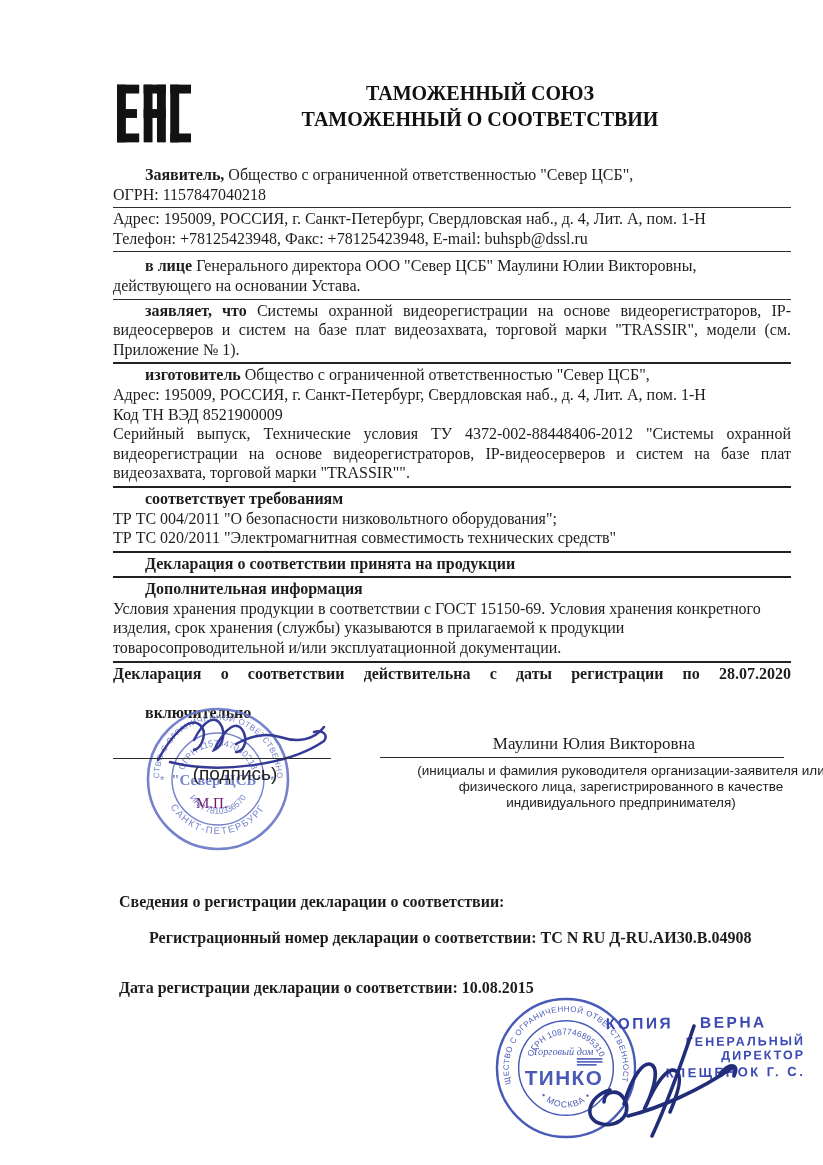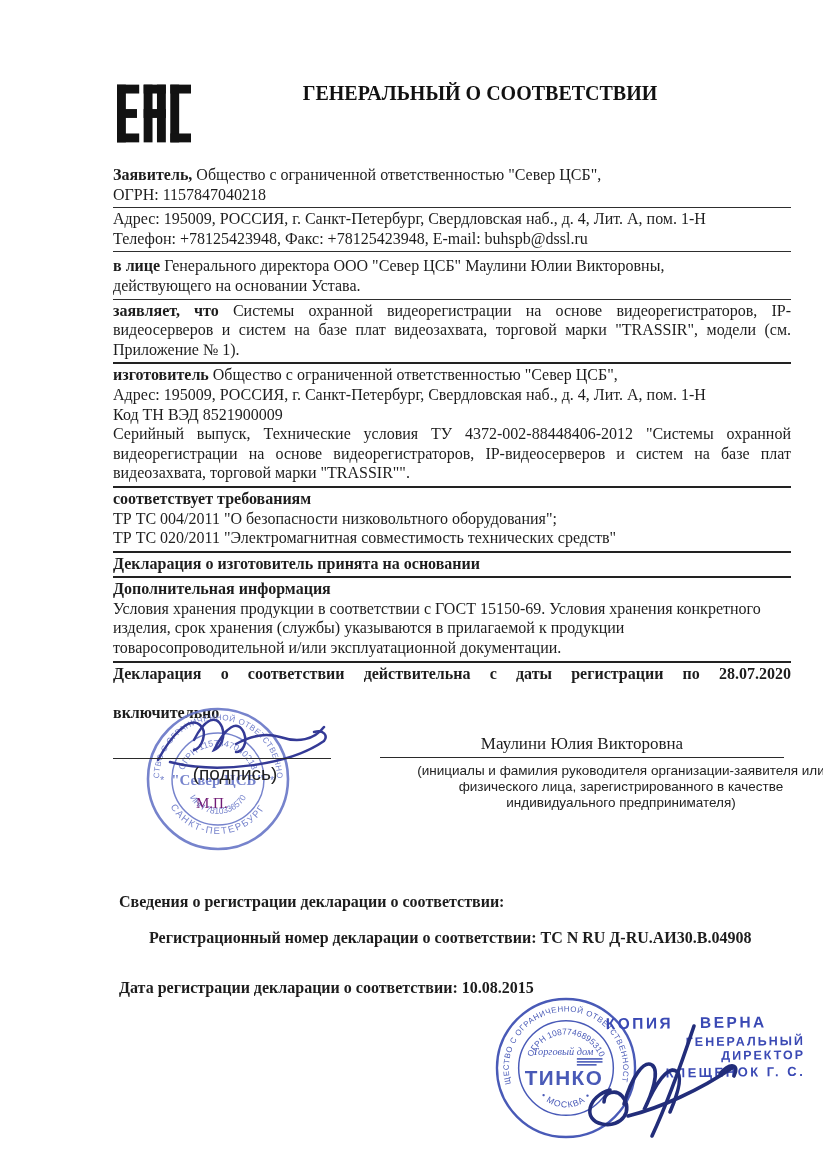--- a/index.html
+++ b/index.html
@@ -7,32 +7,32 @@
         font-family:"Liberation Serif","DejaVu Serif",serif;color:#1d1d1d;}
   
   .eac{position:absolute;left:117px;top:83px;width:74px;height:61px;}
   .title{position:absolute;left:200px;right:63px;top:80px;text-align:center;
          font-weight:bold;font-size:20px;line-height:26px;color:#111;}
   
   .doc{position:absolute;left:113px;top:164px;width:678px;font-size:16px;line-height:19.6px;}
   .row{border-bottom:1.6px solid #2e2e2e;padding:1px 0 3px 0;}
   .row.thick{border-bottom-width:2px;border-bottom-color:#222;}
   .row.last{border-bottom:none;}
-  .b{font-weight:bold;}
+  .b{font-weight:bold;margin-left:32px;}
   .jus{text-align:justify;}
   .jforce{text-align:justify;font-weight:bold;}
   .jforce::after{content:"";display:inline-block;width:100%;height:0;}
   .gap-top{margin-top:9px;}
   .pad-v{padding-top:4px;}
   
   .sig-line{position:absolute;border-top:1.6px solid #2a2a2a;}
   .sign-caption{position:absolute;left:126px;top:763px;width:218px;text-align:center;
       font-family:"Liberation Sans","DejaVu Sans",sans-serif;font-size:19px;color:#222;}
   .mp{position:absolute;left:196px;top:795px;font-size:15px;color:#701a75;}
-  .head-name{position:absolute;left:380px;top:734px;width:404px;text-align:center;font-size:17px;color:#1d1d1d;}
+  .head-name{position:absolute;left:392px;top:734px;width:404px;text-align:center;font-size:17px;color:#1d1d1d;}
   .head-caption{position:absolute;left:390px;top:763px;width:410px;text-align:center;
       font-family:"Liberation Sans","DejaVu Sans",sans-serif;font-size:13.5px;line-height:16px;color:#222;margin-left:26px;}
   
   .stamp1{position:absolute;left:145px;top:706px;width:146px;height:146px;opacity:.92;}
   .sig1{position:absolute;left:146px;top:700px;width:188px;height:82px;}
   .stamp2{position:absolute;left:494px;top:996px;width:144px;height:144px;opacity:.95;}
   .sig2{position:absolute;left:572px;top:1012px;width:210px;height:130px;}
   .copy-stamp{position:absolute;left:598px;top:1014px;width:207px;text-align:right;
       font-family:"Liberation Sans","DejaVu Sans",sans-serif;font-weight:bold;color:#3a49b4;
       transform:rotate(-0.6deg);}
@@ -59,21 +59,22 @@
         <rect x="54" y="0" width="12" height="78"></rect>
       <rect x="36" y="0" width="30" height="12"></rect>
         <rect x="36" y="33" width="30" height="12"></rect>
       <rect x="72" y="0" width="12" height="78"></rect>
         <rect x="72" y="0" width="28" height="12"></rect>
       <rect x="72" y="66" width="28" height="12"></rect>
     </g>
   </svg>
 
   <div class="title">
-    <div>ГЕНЕРАЛЬНЫЙ О СООТВЕТСТВИИ</div>
+    <div>ТАМОЖЕННЫЙ СОЮЗ</div>
+    <div>ТАМОЖЕННЫЙ О СООТВЕТСТВИИ</div>
   </div>
 
   <div class="doc">
 
     <div class="row">
       <div><span class="b">Заявитель,</span><span> Общество с ограниченной ответственностью "Север ЦСБ",</span></div>
       <div>ОГРН: 1157847040218</div>
     </div>
 
     <div class="row">
@@ -97,21 +98,21 @@
       <div class="jus">Серийный выпуск, Технические условия ТУ 4372-002-88448406-2012 "Системы охранной видеорегистрации на основе видеорегистраторов, IP-видеосерверов и систем на базе плат видеозахвата, торговой марки "TRASSIR"".</div>
     </div>
 
     <div class="row thick">
       <div class="b">соответствует требованиям</div>
       <div>ТР ТС 004/2011 "О безопасности низковольтного оборудования";</div>
       <div>ТР ТС 020/2011 "Электромагнитная совместимость технических средств"</div>
     </div>
 
     <div class="row thick">
-      <div class="b">Декларация о изготовитель принята на основании</div>
+      <div class="b">Декларация о соответствии принята на продукции</div>
     </div>
 
     <div class="row thick">
       <div class="b">Дополнительная информация</div>
       <div>Условия хранения продукции в соответствии с ГОСТ 15150-69. Условия хранения конкретного изделия, срок хранения (службы) указываются в прилагаемой к продукции товаросопроводительной и/или эксплуатационной документации.</div>
     </div>
 
     <div class="row last">
       <div class="jforce">Декларация о соответствии  действительна с даты регистрации по 28.07.2020</div>
       <div class="b">включительно</div>

